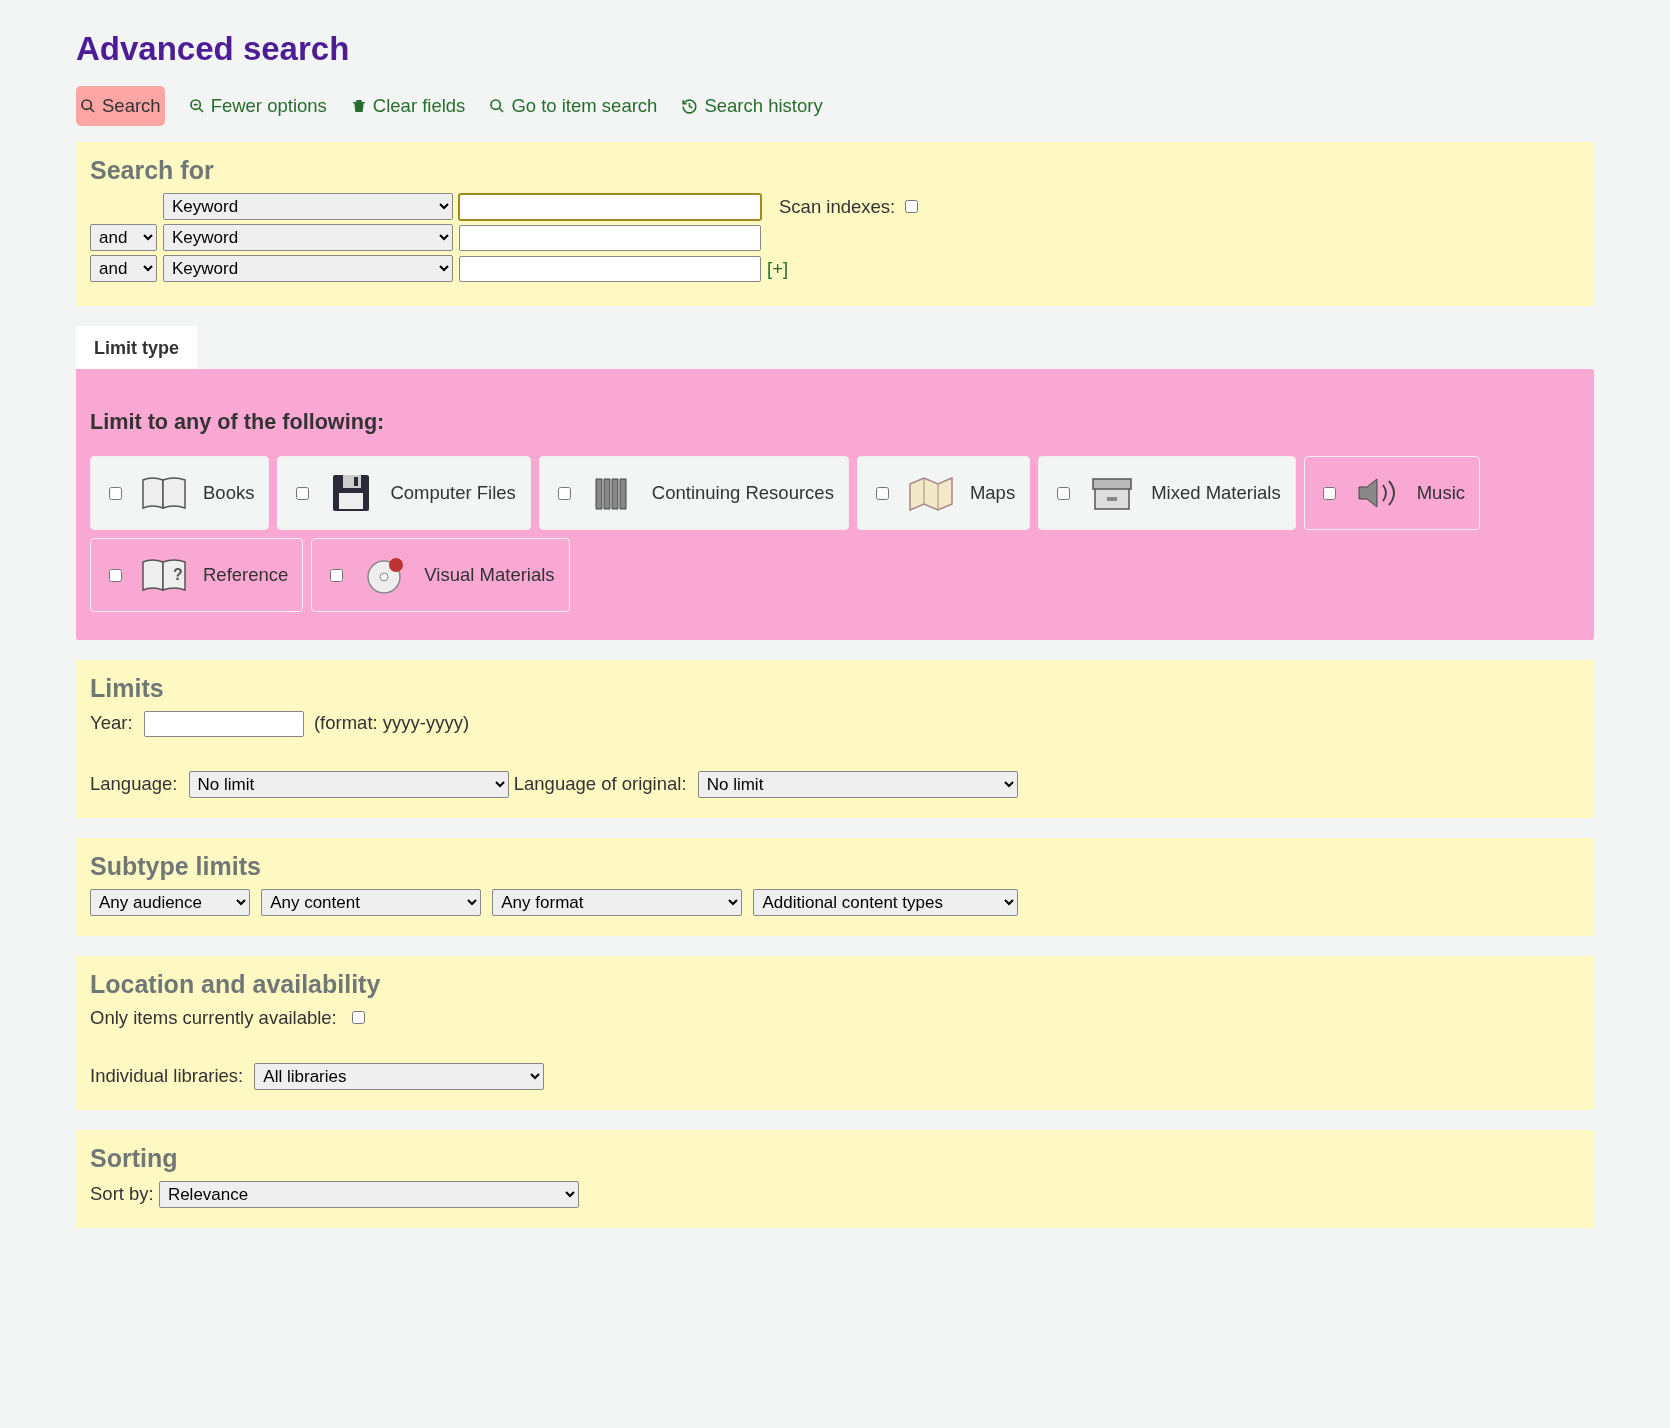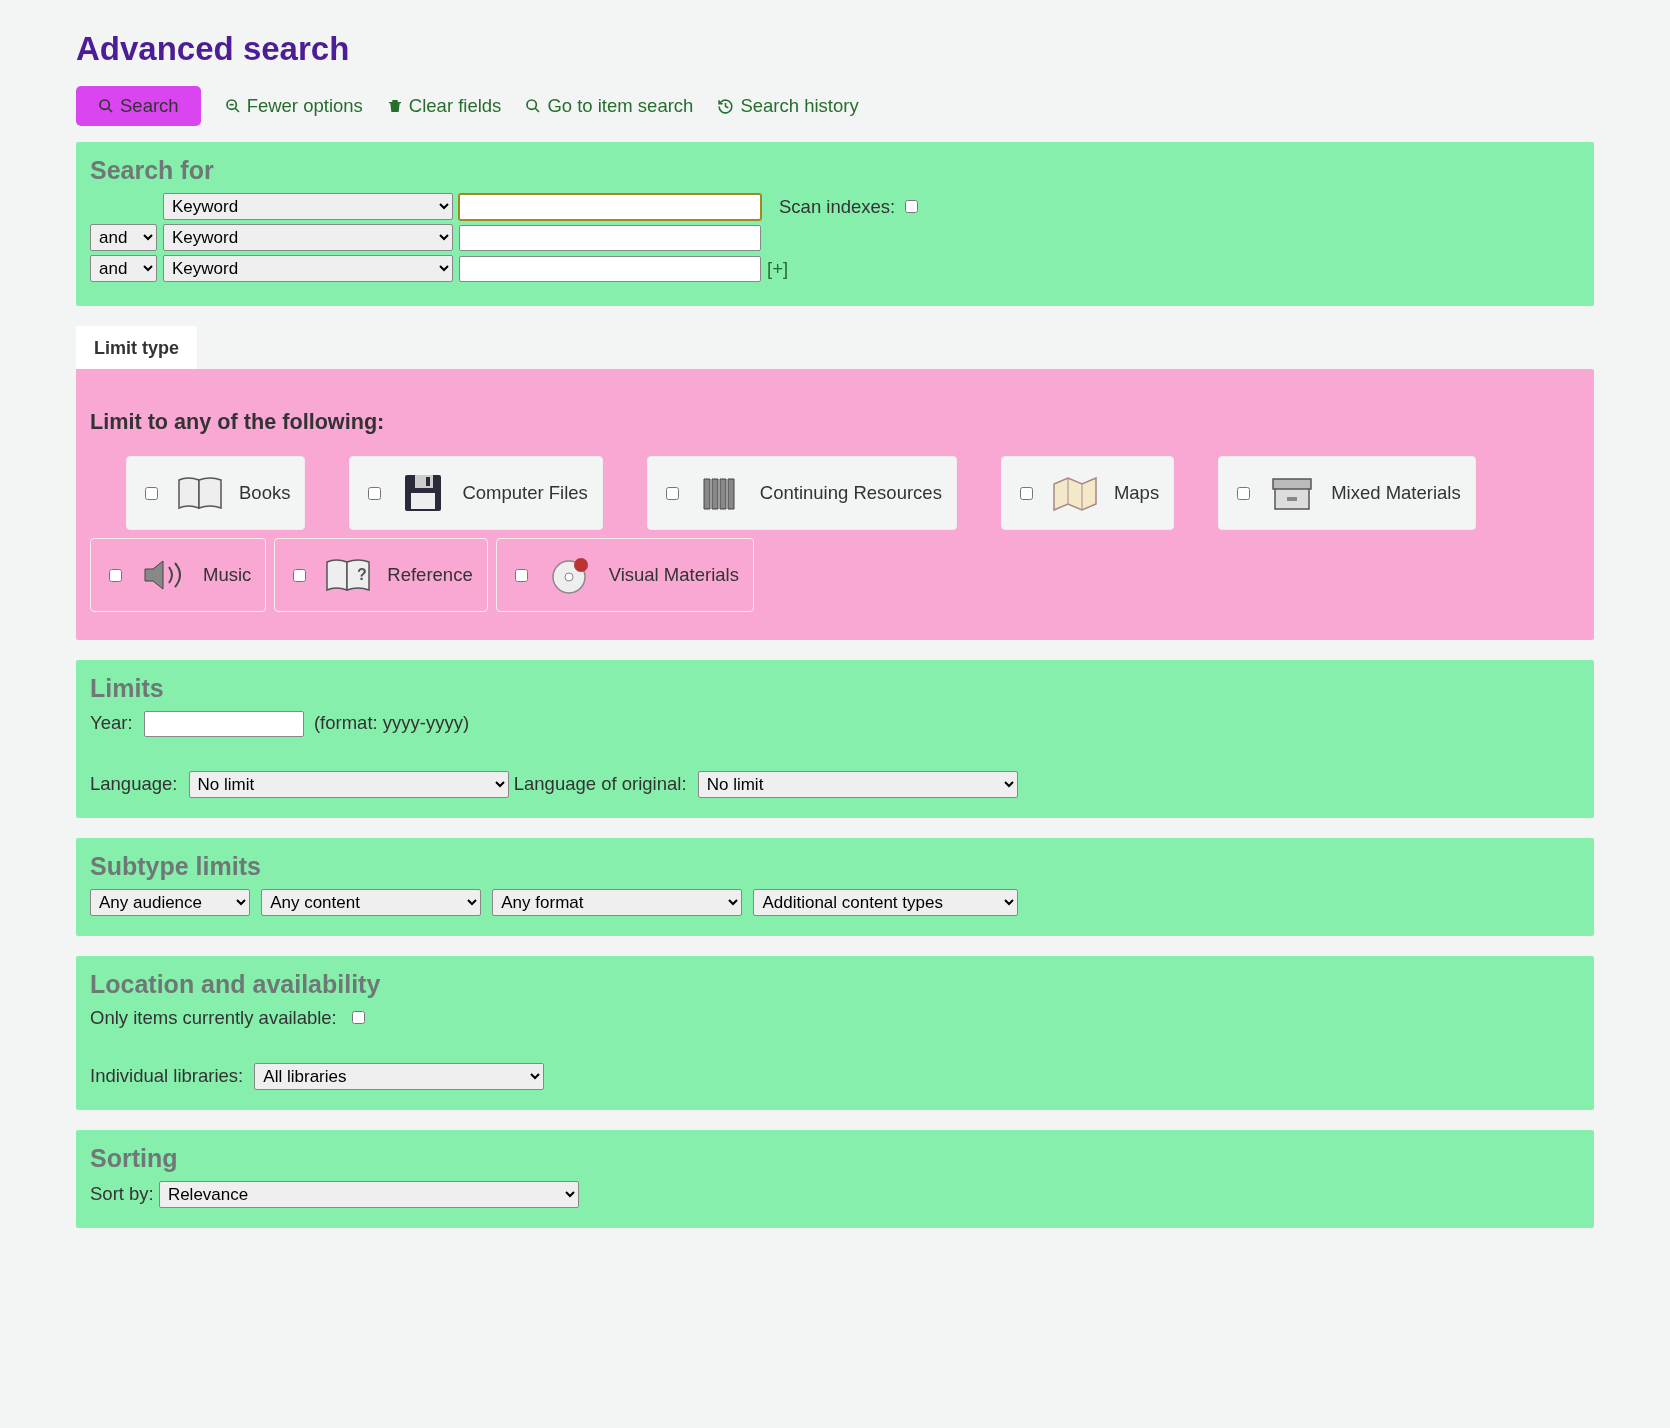--- a/index.html
+++ b/index.html
@@ -28,30 +28,30 @@
   align-items: center;
   gap: 6px;
   border: none;
   background: transparent;
   font-size: 18.5px;
   cursor: pointer;
   font-family: inherit;
   color: #276d2d;
 }
 .toolbar .primary {
-  background: #d946ef;
+  background: #fca5a5;
   color: #333;
-  padding: 9px 22px;
+  padding: 9px 4px;
   border-radius: 5px;
 }
 .toolbar .ico {
   display: inline-flex;
 }
 .panel {
-  background: #86efac;
+  background: #fef9c3;
   padding: 14px 14px 20px 14px;
   margin-bottom: 20px;
   border-radius: 2px;
 }
 .panel h2 {
   font-size: 25px;
   font-weight: 600;
   color: #6f7777;
   margin: 0 0 8px 0;
 }
@@ -100,21 +100,21 @@
 }
 .it-item {
   display: flex;
   align-items: center;
   gap: 12px;
   padding: 8px 14px;
   border: 1px solid #eee;
   border-radius: 4px;
   min-height: 74px;
 }
-.it-item.shaded { background: #f3f4f4; margin-left: 36px; }
+.it-item.shaded { background: #f3f4f4; }
 .it-icon {
   width: 54px;
   height: 44px;
   display: flex;
   align-items: center;
   justify-content: center;
   font-size: 40px;
   color: #555;
 }
 .row { margin-bottom: 34px; }

